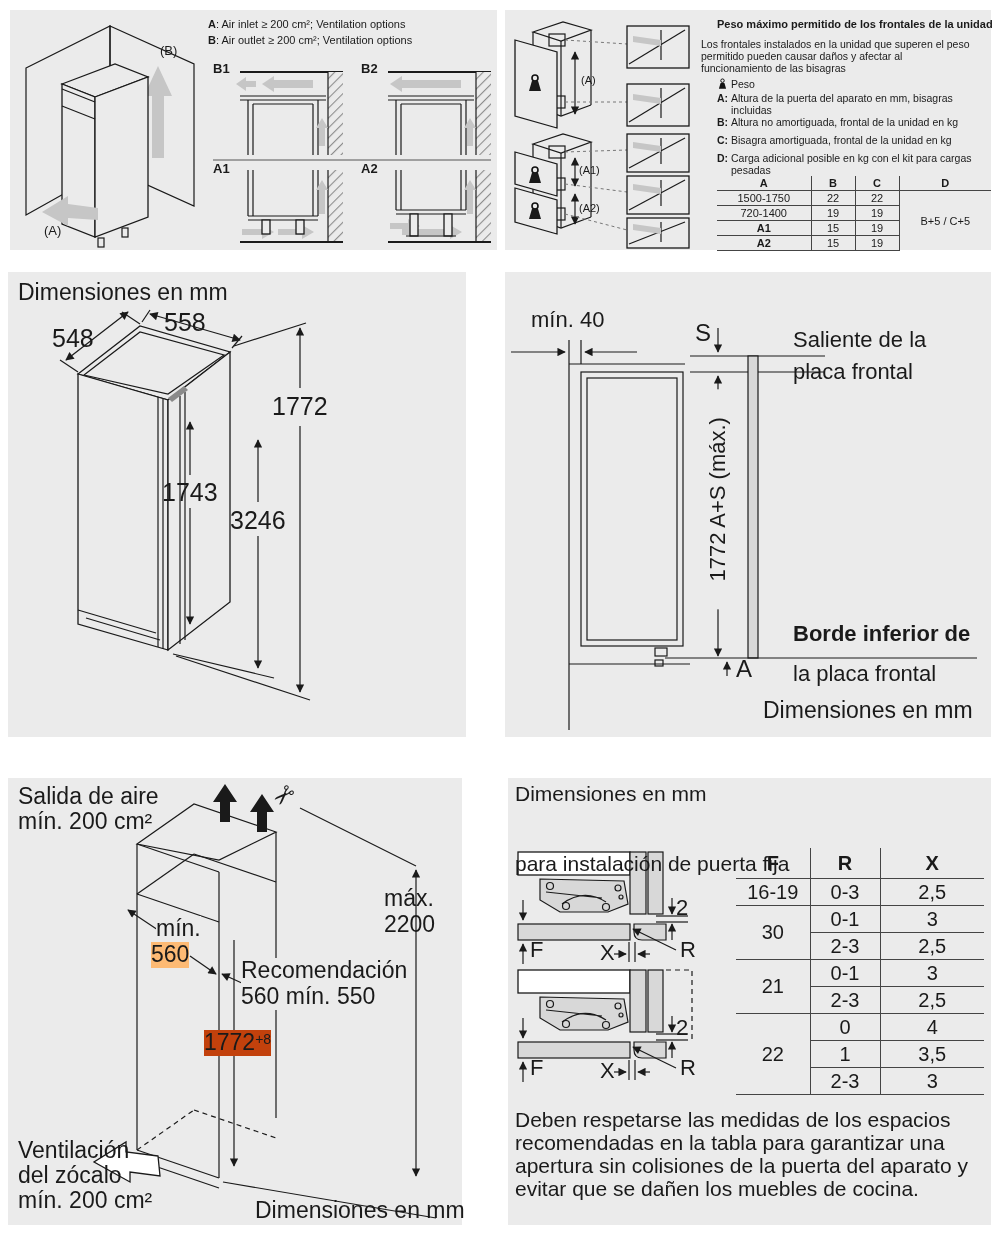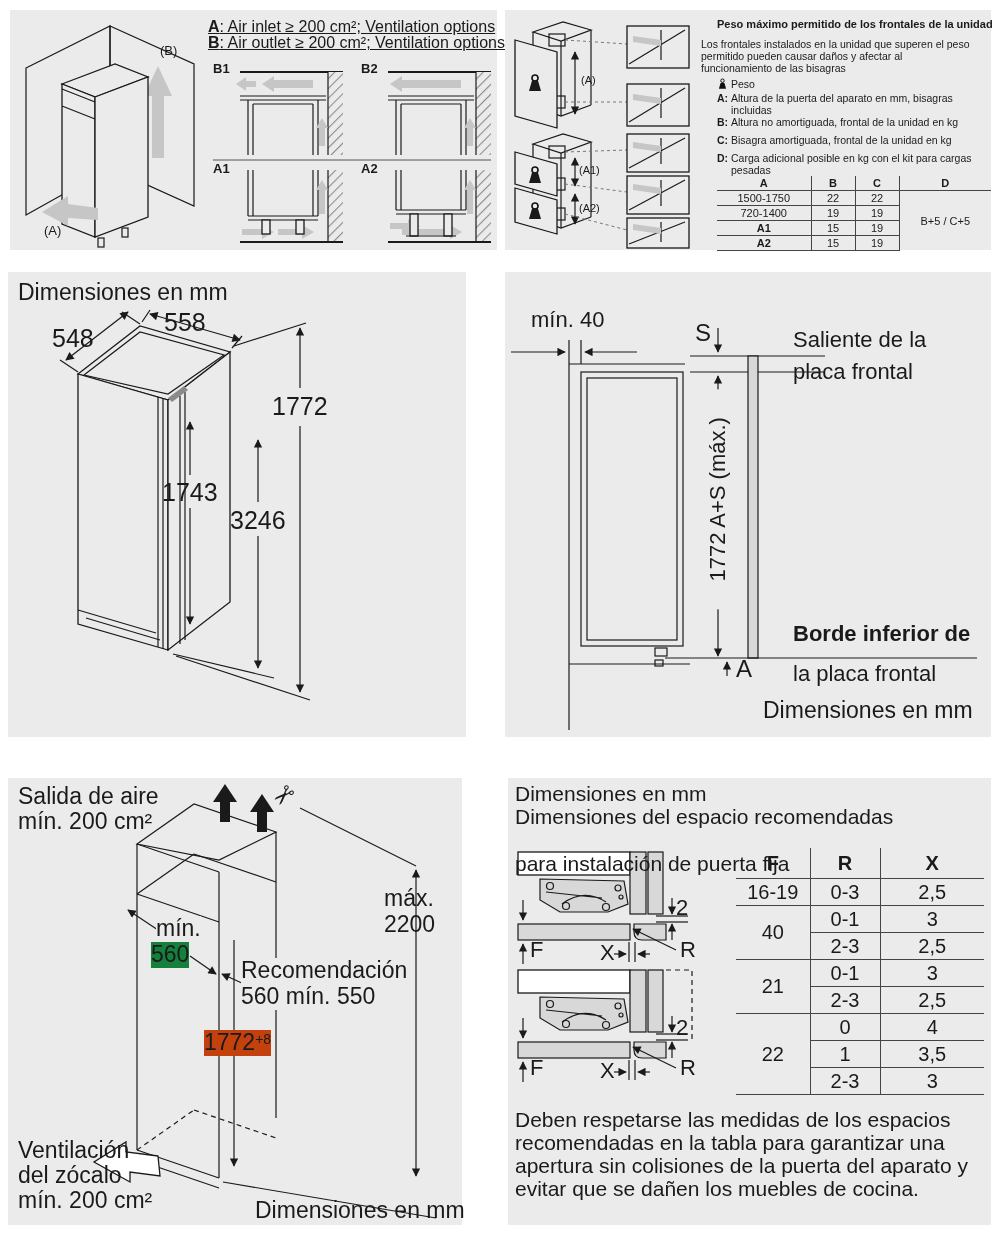--- a/index.html
+++ b/index.html
@@ -1,20 +1,20 @@
 <!DOCTYPE html>
 <html><head>
 <meta charset="utf-8">
 <style>
   html,body{margin:0;padding:0;background:#fff;}
   body{width:1000px;height:1237px;position:relative;font-family:"Liberation Sans",sans-serif;color:#1a1a1a;}
   .panel{position:absolute;background:#ebebeb;}
   .lbl{position:absolute;white-space:nowrap;color:#1a1a1a;line-height:1.12;}
   .b{font-weight:bold;}
-  .t11{font-size:11px;} .t12{font-size:16px;text-decoration:underline;} .t13{font-size:13px;}
+  .t11{font-size:11px;} .t12{font-size:11px;} .t13{font-size:13px;}
   .t21{font-size:21px;} .t22{font-size:22px;} .t23{font-size:23px;} .t24{font-size:24px;} .t25{font-size:25px;}
   .art{position:absolute;left:0;top:0;}
   .ln{stroke:#1a1a1a;stroke-width:1.2;fill:none;}
   .lnt{stroke:#1a1a1a;stroke-width:2;fill:none;}
   .thin{stroke:#555;stroke-width:1;fill:none;}
   .dim{stroke:#1a1a1a;stroke-width:1.2;fill:none;}
   .gfill{fill:#c6c6c6;stroke:none;}
   .efill{fill:#ebebeb;stroke:#1a1a1a;stroke-width:1.3;}
   .wfill{fill:#ffffff;stroke:#1a1a1a;stroke-width:1.3;}
   .dfill{fill:#d8d8d8;stroke:#1a1a1a;stroke-width:1.2;}
@@ -395,21 +395,21 @@
     <line class="dim" x1="226" y1="162" x2="226" y2="388" marker-end="url(#mA)"></line>
 
     <path class="wfill" d="M150,378 L118,374 L118,364 L86,384 L122,404 L122,394 L152,398 Z"></path>
   </svg>
   <span class="lbl t23" style="left:10px;top:6px;">Salida de aire</span>
   <span class="lbl t23" style="left:10px;top:31px;">mín. 200 cm²</span>
   <span class="lbl" style="left:264px;top:2px;font-size:26px;transform:rotate(135deg);">✂</span>
   <span class="lbl t23" style="left:376px;top:108px;">máx.</span>
   <span class="lbl t23" style="left:376px;top:134px;">2200</span>
   <span class="lbl t23" style="left:148px;top:138px;background:#ebebeb;">mín.</span>
-  <span class="lbl t23" style="left:143px;top:164px;background:#15803d;">560</span>
+  <span class="lbl t23" style="left:143px;top:164px;background:#fdba74;">560</span>
   <span class="lbl t23" style="left:233px;top:180px;background:#ebebeb;">Recomendación</span>
   <span class="lbl t23" style="left:233px;top:206px;background:#ebebeb;">560 mín. 550</span>
   <span class="lbl t23" style="left:196px;top:252px;background:#c2410c;"><span>1772</span><span class="sup">+8</span></span>
   <span class="lbl t23" style="left:10px;top:360px;">Ventilación</span>
   <span class="lbl t23" style="left:10px;top:385px;">del zócalo</span>
   <span class="lbl t23" style="left:10px;top:410px;">mín. 200 cm²</span>
   <span class="lbl t23" style="left:247px;top:420px;">Dimensiones en mm</span>
 </div>
 
 <div class="panel" style="left:508px;top:778px;width:483px;height:447px;">
@@ -458,21 +458,20 @@
     <path class="dfill" d="M126,264 L158,264 L158,280 L134,280 Q126,280 126,272 Z"></path>
     <line class="dim" x1="15" y1="240" x2="15" y2="260" marker-end="url(#mA)"></line>
     <line class="dim" x1="15" y1="304" x2="15" y2="284" marker-end="url(#mA)"></line>
     <line class="ln" x1="121" y1="282" x2="121" y2="302"></line>
     <line class="ln" x1="127" y1="282" x2="127" y2="302"></line>
     <line class="dim" x1="106" y1="294" x2="118" y2="294" marker-end="url(#mA)"></line>
     <line class="dim" x1="142" y1="294" x2="130" y2="294" marker-end="url(#mA)"></line>
     <line class="dim" x1="168" y1="290" x2="125" y2="269" marker-end="url(#mA)"></line>
   </svg>
   <span class="lbl t21" style="left:7px;top:4px;">Dimensiones en mm</span>
-  <span class="lbl t21" style="left:7px;top:27px;">Dimensiones del espacio recomendadas</span>
   <span class="lbl t21" style="left:7px;top:50px;margin-top:24px;">para instalación de puerta fija</span>
   <span class="lbl t22" style="left:168px;top:118px;">2</span>
   <span class="lbl t22" style="left:22px;top:160px;">F</span>
   <span class="lbl t22" style="left:92px;top:163px;">X</span>
   <span class="lbl t22" style="left:172px;top:160px;">R</span>
   <span class="lbl t22" style="left:168px;top:238px;">2</span>
   <span class="lbl t22" style="left:22px;top:278px;">F</span>
   <span class="lbl t22" style="left:92px;top:281px;">X</span>
   <span class="lbl t22" style="left:172px;top:278px;">R</span>
 
@@ -487,21 +486,21 @@
       <th class="vl">F</th>
       <th class="vl">R</th>
       <th>X</th>
     </tr>
     <tr>
       <td class="vl">16-19</td>
       <td class="vl">0-3</td>
       <td>2,5</td>
     </tr>
     <tr>
-      <td class="vl" rowspan="2">40</td>
+      <td class="vl" rowspan="2">30</td>
       <td class="vl">0-1</td>
       <td>3</td>
     </tr>
     <tr>
       <td class="vl">2-3</td>
       <td>2,5</td>
     </tr>
     <tr>
       <td class="vl" rowspan="2">21</td>
       <td class="vl">0-1</td>

